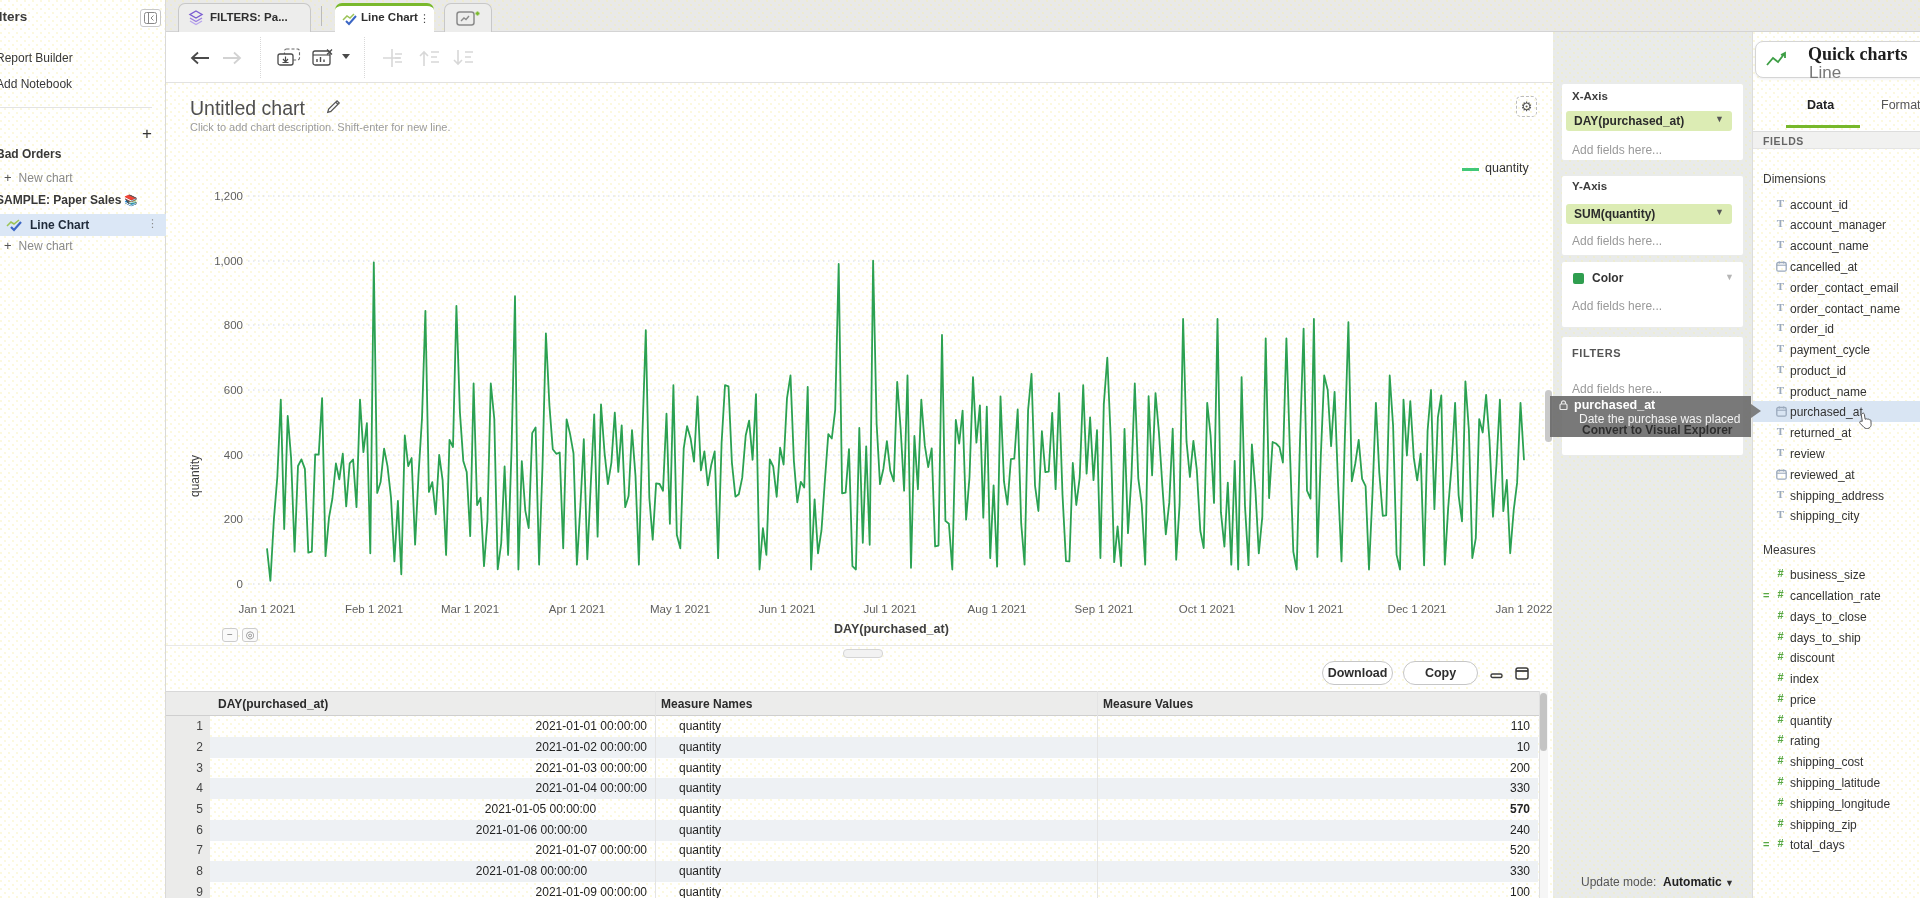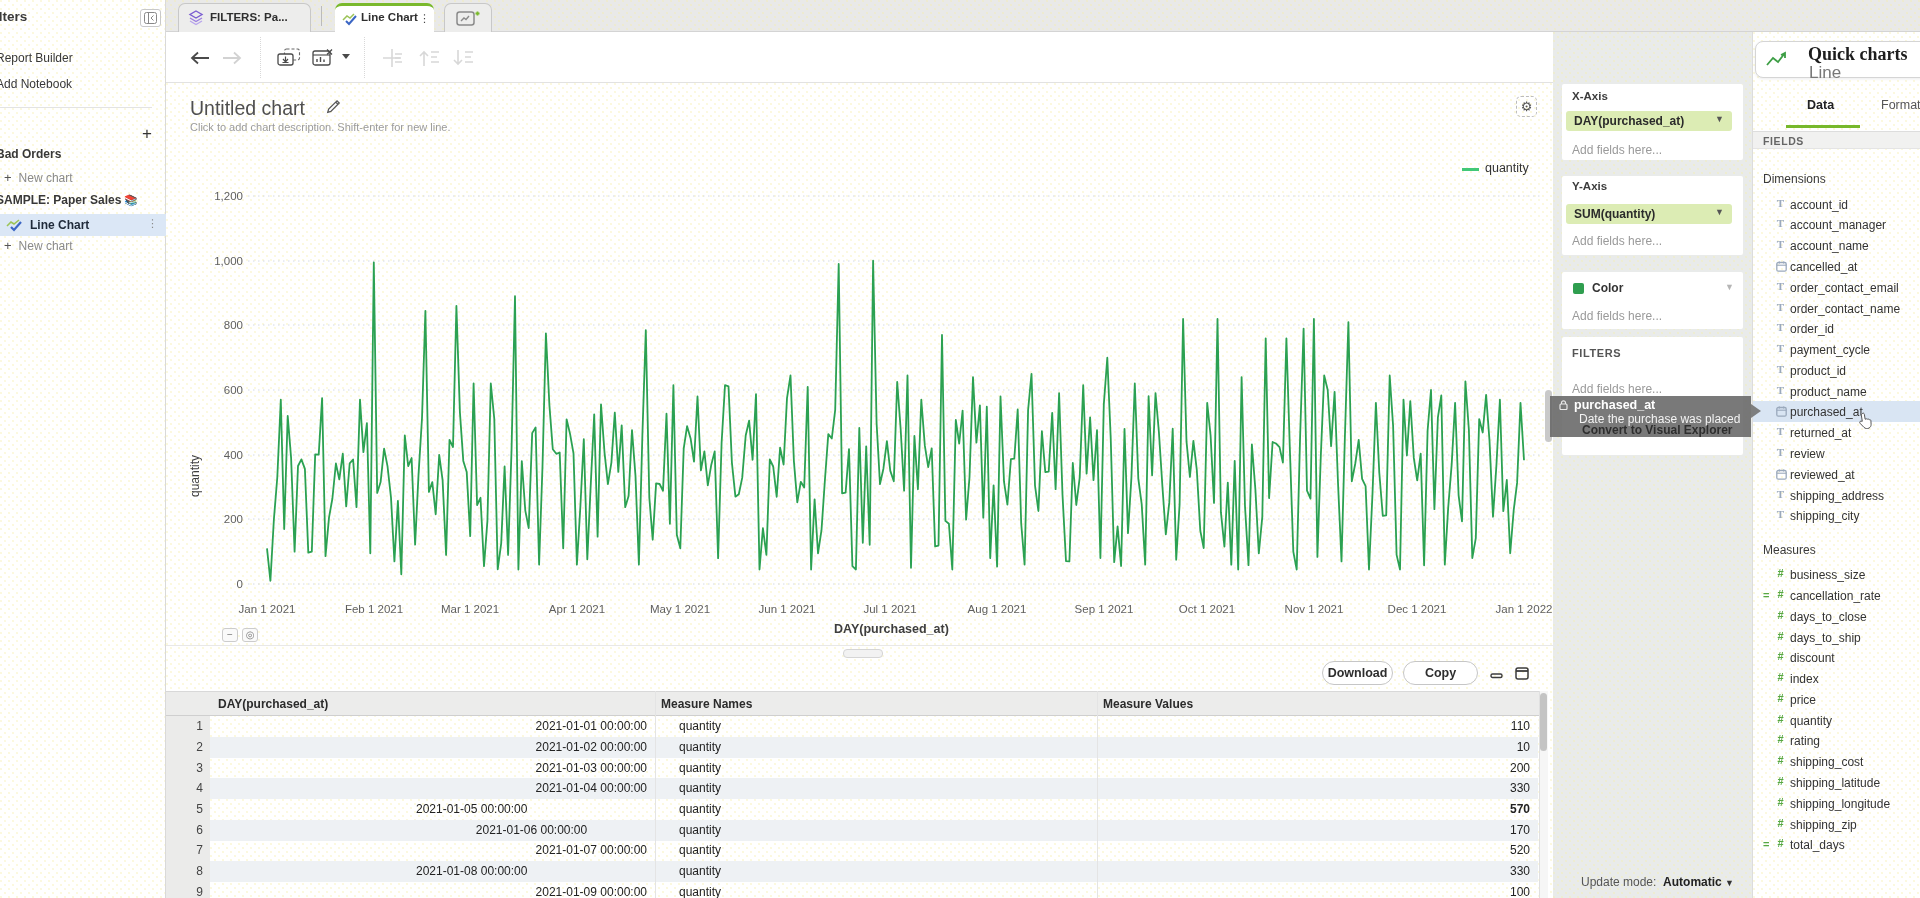--- a/index.html
+++ b/index.html
@@ -242,39 +242,39 @@
   <div class="td" style="left:1056px;width:264px;text-align:right;">200</div>
 </div>
 <div class="rownum" style="top:133px;height:21px;padding:3px 7px 0 0;">4</div>
 <div class="trow stripe" style="top:133px;">
   <div class="td" style="left:206px;width:231px;text-align:right;">2021-01-04 00:00:00</div>
   <div class="td" style="left:469px;">quantity</div>
   <div class="td" style="left:1056px;width:264px;text-align:right;">330</div>
 </div>
 <div class="rownum" style="top:154px;height:21px;padding:3px 7px 0 0;">5</div>
 <div class="trow" style="top:154px;">
-  <div class="td" style="left:206px;width:231px;text-align:left;">2021-01-05 00:00:00</div>
+  <div class="td" style="left:215px;width:231px;text-align:center;">2021-01-05 00:00:00</div>
   <div class="td" style="left:469px;">quantity</div>
   <div class="td" style="left:1056px;width:264px;text-align:right;font-weight:bold;">570</div>
 </div>
 <div class="rownum" style="top:175px;height:21px;padding:3px 7px 0 0;">6</div>
 <div class="trow stripe" style="top:175px;">
   <div class="td" style="left:206px;width:231px;text-align:center;">2021-01-06 00:00:00</div>
   <div class="td" style="left:469px;">quantity</div>
-  <div class="td" style="left:1056px;width:264px;text-align:right;">170</div>
+  <div class="td" style="left:1056px;width:264px;text-align:right;">240</div>
 </div>
 <div class="rownum" style="top:195px;height:21px;padding:3px 7px 0 0;">7</div>
 <div class="trow" style="top:195px;">
   <div class="td" style="left:206px;width:231px;text-align:right;">2021-01-07 00:00:00</div>
   <div class="td" style="left:469px;">quantity</div>
   <div class="td" style="left:1056px;width:264px;text-align:right;">520</div>
 </div>
 <div class="rownum" style="top:216px;height:21px;padding:3px 7px 0 0;">8</div>
 <div class="trow stripe" style="top:216px;">
-  <div class="td" style="left:206px;width:231px;text-align:left;">2021-01-08 00:00:00</div>
+  <div class="td" style="left:206px;width:231px;text-align:center;">2021-01-08 00:00:00</div>
   <div class="td" style="left:469px;">quantity</div>
   <div class="td" style="left:1056px;width:264px;text-align:right;">330</div>
 </div>
 <div class="rownum" style="top:237px;height:21px;padding:3px 7px 0 0;">9</div>
 <div class="trow" style="top:237px;">
   <div class="td" style="left:206px;width:231px;text-align:right;">2021-01-09 00:00:00</div>
   <div class="td" style="left:469px;">quantity</div>
   <div class="td" style="left:1056px;width:264px;text-align:right;">100</div>
 </div>
     <div class="vline" style="left:489px;"></div>
@@ -295,21 +295,21 @@
     <div class="addf" style="top:59px;">Add fields here...</div>
   </div>
   <div class="card" style="top:144px;height:79px;">
     <div class="cardlbl" style="top:4px;">Y-Axis</div>
     <div class="pill" style="top:28px;">
           <span class="pt">SUM(quantity)</span>
           <span class="pc">▼</span>
         </div>
     <div class="addf" style="top:58px;">Add fields here...</div>
   </div>
-  <div class="card" style="top:240px;height:57px;">
+  <div class="card" style="top:230px;height:65px;">
     <div style="position:absolute;left:11px;top:11px;width:11px;height:11px;background:#2f9e4f;border-radius:2px;"></div>
     <div style="position:absolute;left:30px;top:9px;font-size:12px;font-weight:bold;color:#333;">Color</div>
     <div style="position:absolute;right:9px;top:10px;font-size:9px;color:#b5b5b5;">▼</div>
     <div class="addf" style="top:37px;">Add fields here...</div>
   </div>
   <div class="card" style="top:305px;height:118px;">
     <div style="position:absolute;left:10px;top:10px;font-size:11px;font-weight:bold;letter-spacing:.6px;color:#555;">FILTERS</div>
     <div class="addf" style="top:45px;">Add fields here...</div>
   </div>
   <div id="tooltip" style="position:absolute;left:-3px;top:364px;width:201px;height:41px;background:rgba(103,103,103,0.88);z-index:5;">

